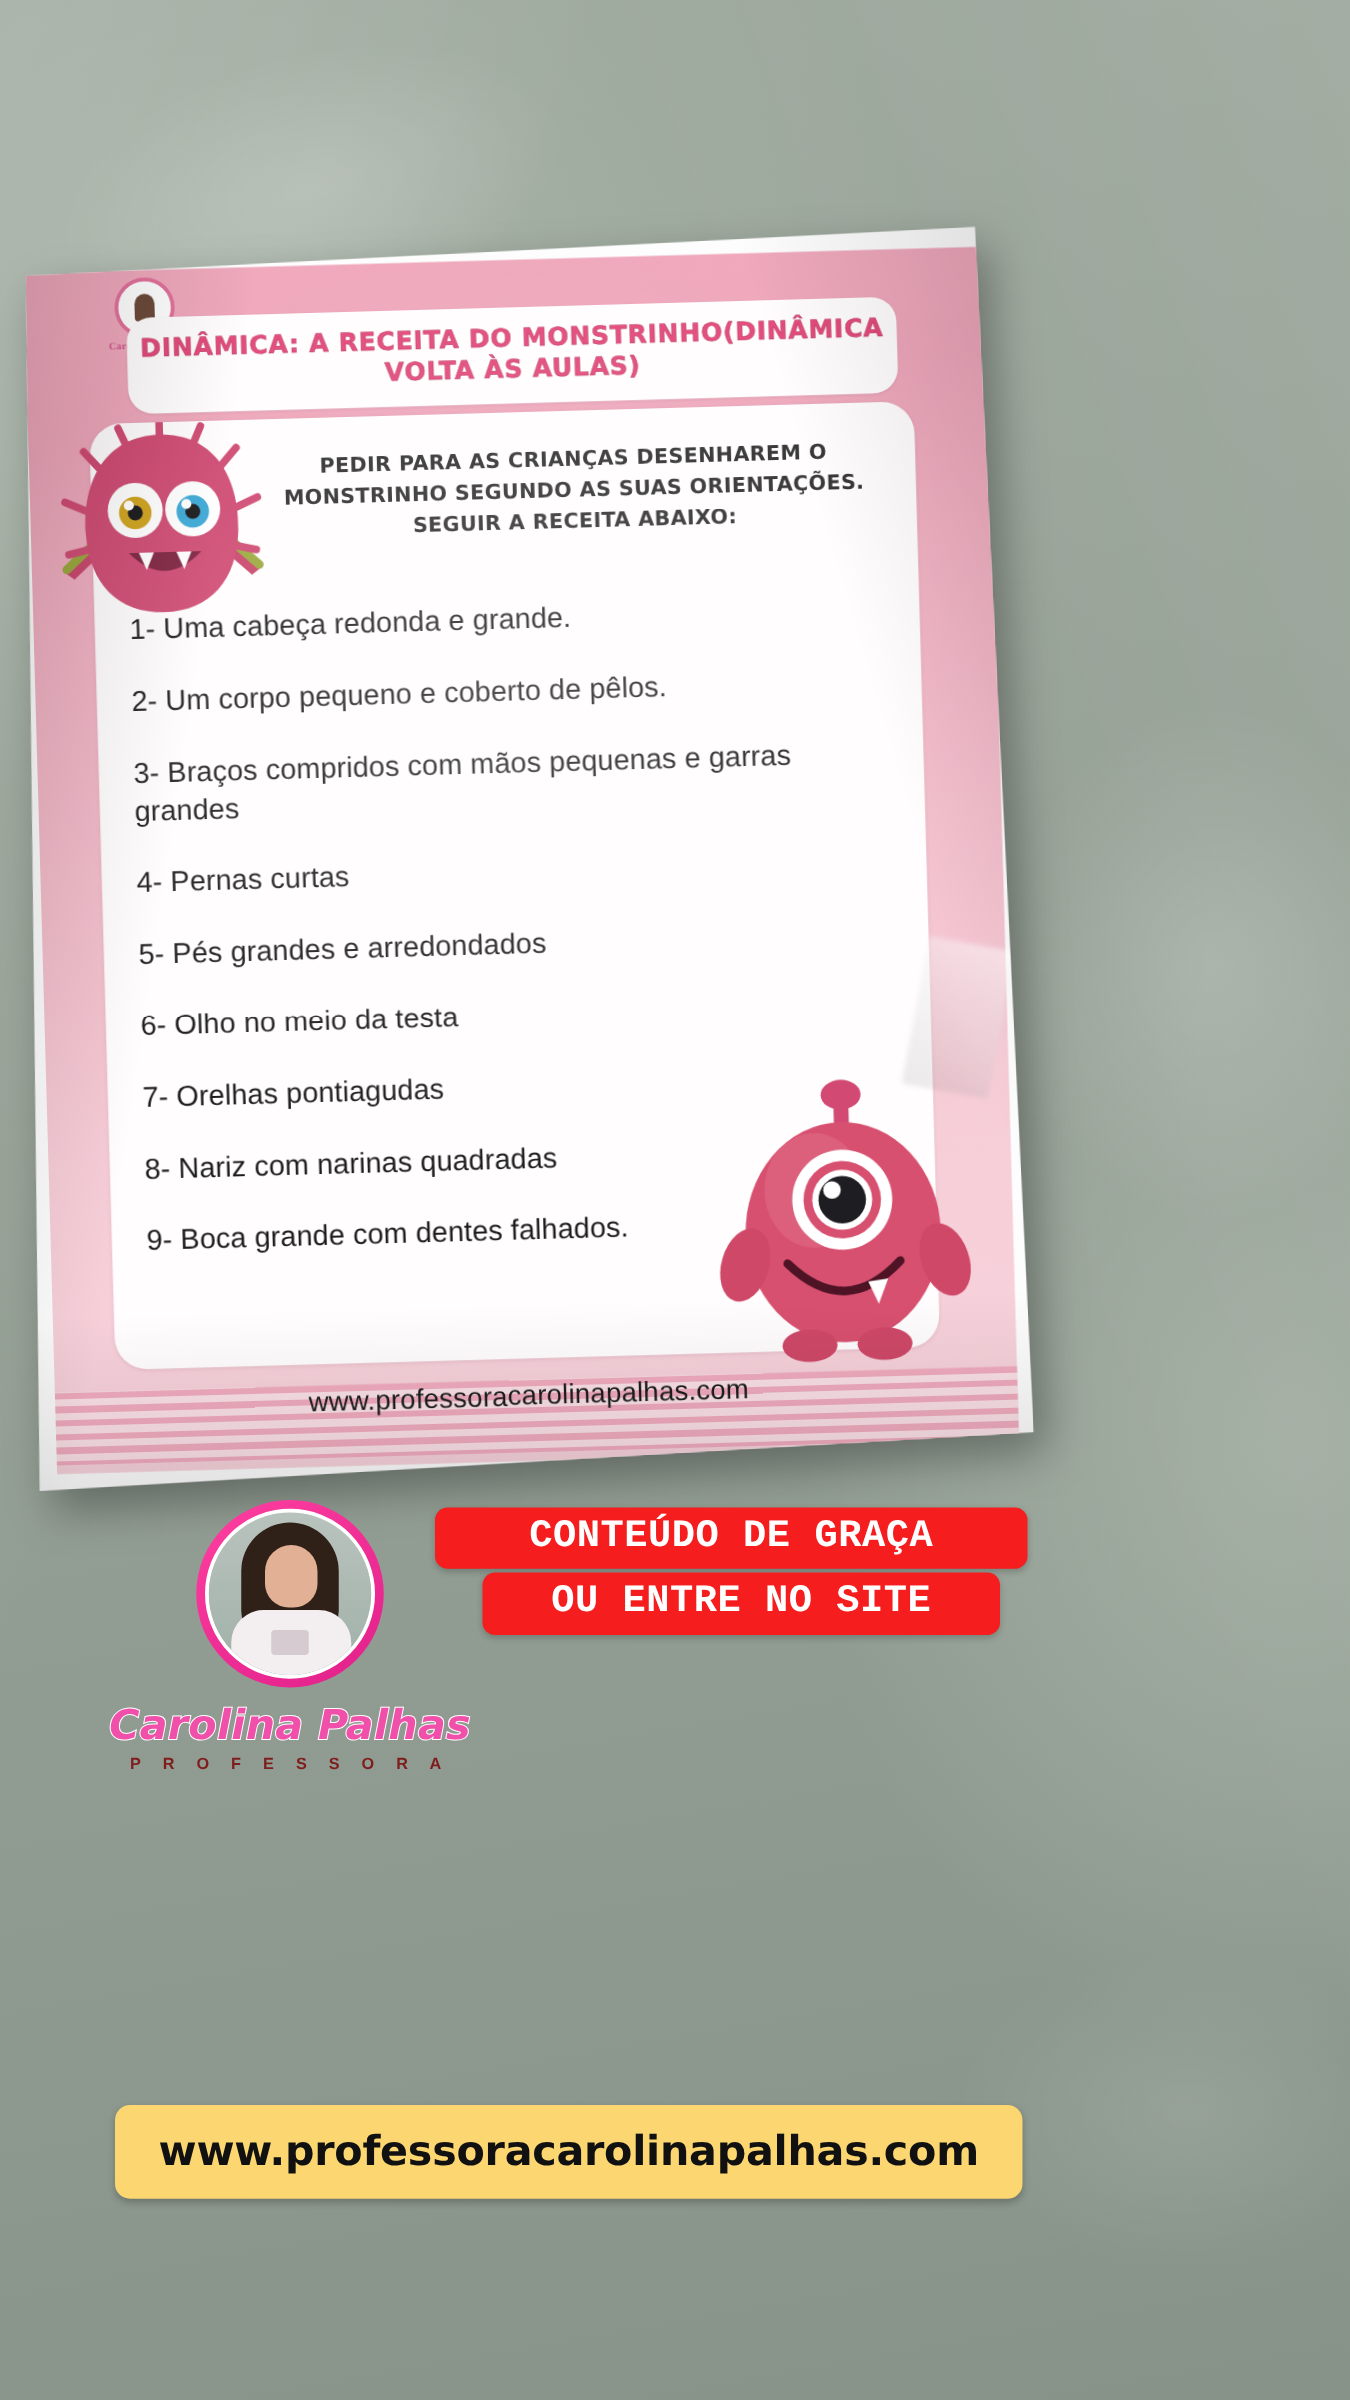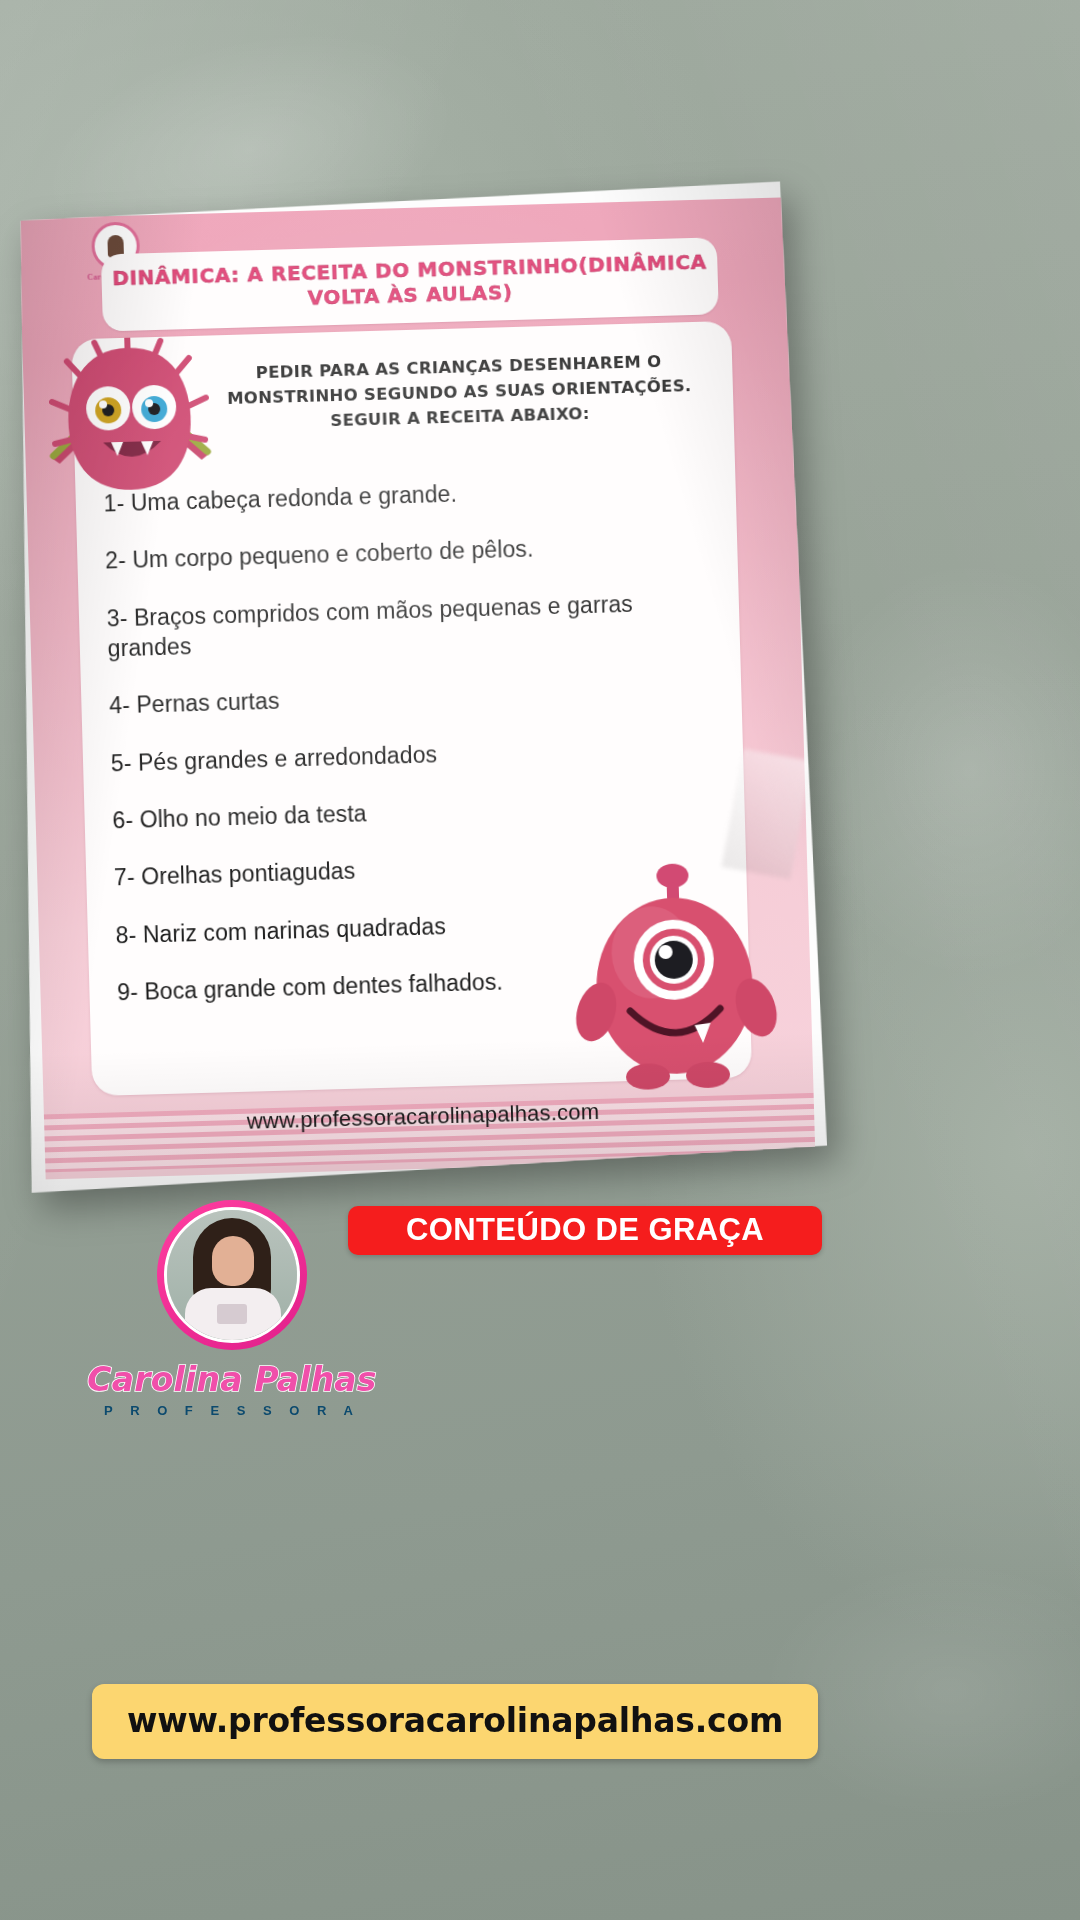--- a/index.html
+++ b/index.html
@@ -270,35 +270,35 @@
     color: #f04faa;
     -webkit-text-stroke: 1.6px #ffffff;
     paint-order: stroke fill;
     letter-spacing: .2px;
   }
   #brand .role {
     margin-top: 4px;
     font-family: "Liberation Sans", sans-serif;
     font-size: 13px;
     letter-spacing: 7px;
-    color: #0c4a6e;
+    color: #7f1d1d;
     font-weight: bold;
   }
 
   
   #callout {
     position: absolute;
     left: 348px;
     top: 1206px;
     width: 458px;
   }
   #callout .line {
     background: #f51d1d;
     color: #ffffff;
-    font-family: Liberation Sans, sans-serif;
+    font-family: Liberation Mono, monospace;
     font-weight: bold;
     font-size: 31px;
     letter-spacing: .4px;
     text-align: center;
     padding: 7px 16px 9px;
     border-radius: 10px;
     margin-bottom: 3px;
     text-transform: uppercase;
     line-height: 1.08;
     box-shadow: 0 2px 5px rgba(0,0,0,.2);
@@ -435,17 +435,18 @@
       <div class="shirt"></div>
       <div class="shirt-art"></div>
     </div>
   </div>
   <div class="name">Carolina Palhas</div>
   <div class="role">P R O F E S S O R A</div>
 </div>
 
 <div id="callout">
   <div class="line l1">CONTEÚDO DE GRAÇA</div>
+  <div class="line l3">OU ENTRE NO SITE</div>
 </div>
 
 <div id="url-bar">
   <div class="txt">www.professoracarolinapalhas.com</div>
 </div>
 
 </body></html>

